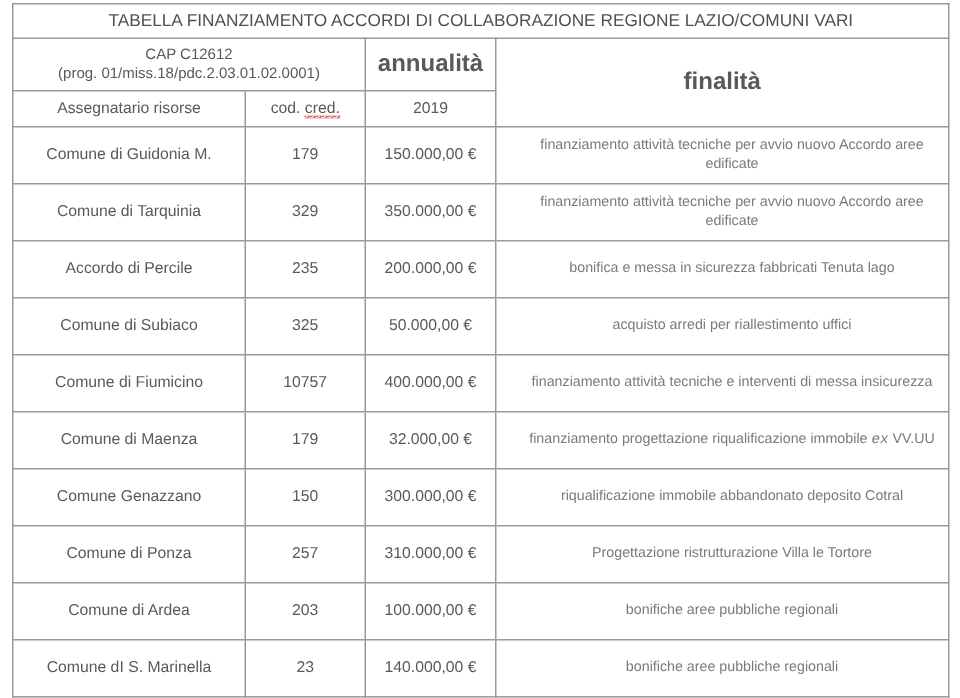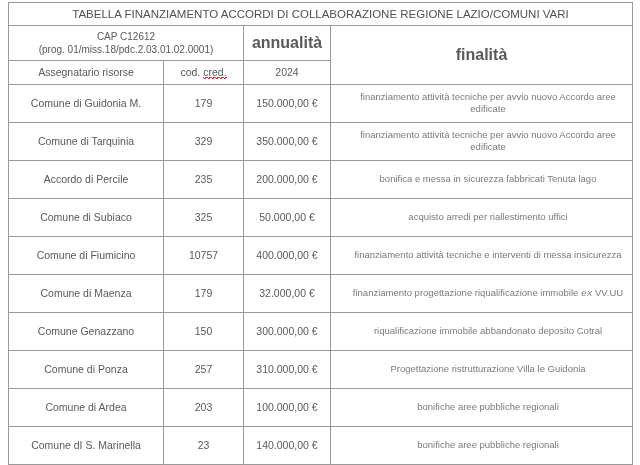--- a/index.html
+++ b/index.html
@@ -137,21 +137,21 @@
           <span>CAP C12612</span><br>
           <span>(prog. 01/miss.18/pdc.2.03.01.02.0001)</span>
         </td>
         <td class="ann-cell">annualità</td>
         <td class="fin-cell" rowspan="2">finalità</td>
       </tr>
 
       <tr class="sub-row">
         <td>Assegnatario risorse</td>
         <td><span>cod. </span><span class="spell">cred.</span></td>
-        <td class="year">2024</td>
+        <td class="year">2019</td>
       </tr>
 
       <tr class="data-row">
         <td class="name">Comune di Guidonia M.</td>
         <td class="code">179</td>
         <td class="amount">150.000,00 €</td>
         <td class="purpose"><span>finanziamento attività tecniche per avvio nuovo Accordo aree edificate</span><span class="ital"></span><span></span></td>
       </tr>
 
       <tr class="data-row">
@@ -193,21 +193,21 @@
         <td class="name">Comune Genazzano</td>
         <td class="code">150</td>
         <td class="amount">300.000,00 €</td>
         <td class="purpose"><span>riqualificazione immobile abbandonato deposito Cotral</span><span class="ital"></span><span></span></td>
       </tr>
 
       <tr class="data-row">
         <td class="name">Comune di Ponza</td>
         <td class="code">257</td>
         <td class="amount">310.000,00 €</td>
-        <td class="purpose"><span>Progettazione ristrutturazione Villa le Guidonia</span><span class="ital"></span><span></span></td>
+        <td class="purpose"><span>Progettazione ristrutturazione Villa le Tortore</span><span class="ital"></span><span></span></td>
       </tr>
 
       <tr class="data-row">
         <td class="name">Comune di Ardea</td>
         <td class="code">203</td>
         <td class="amount">100.000,00 €</td>
         <td class="purpose"><span>bonifiche aree pubbliche regionali</span><span class="ital"></span><span></span></td>
       </tr>
 
       <tr class="data-row">

